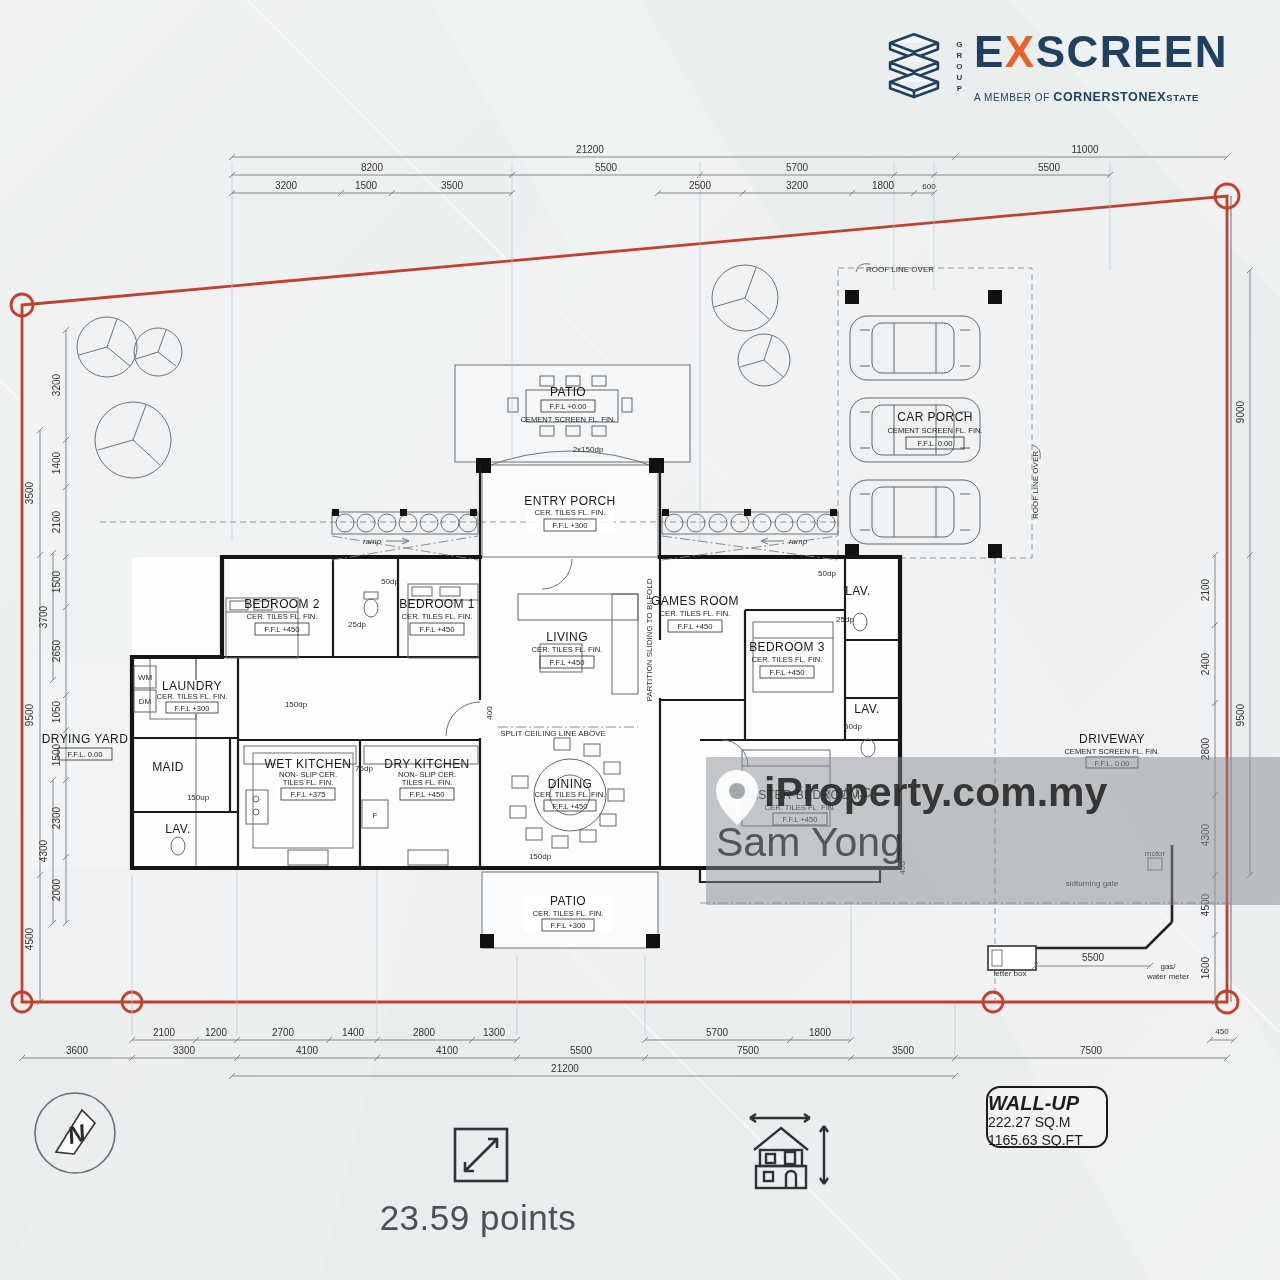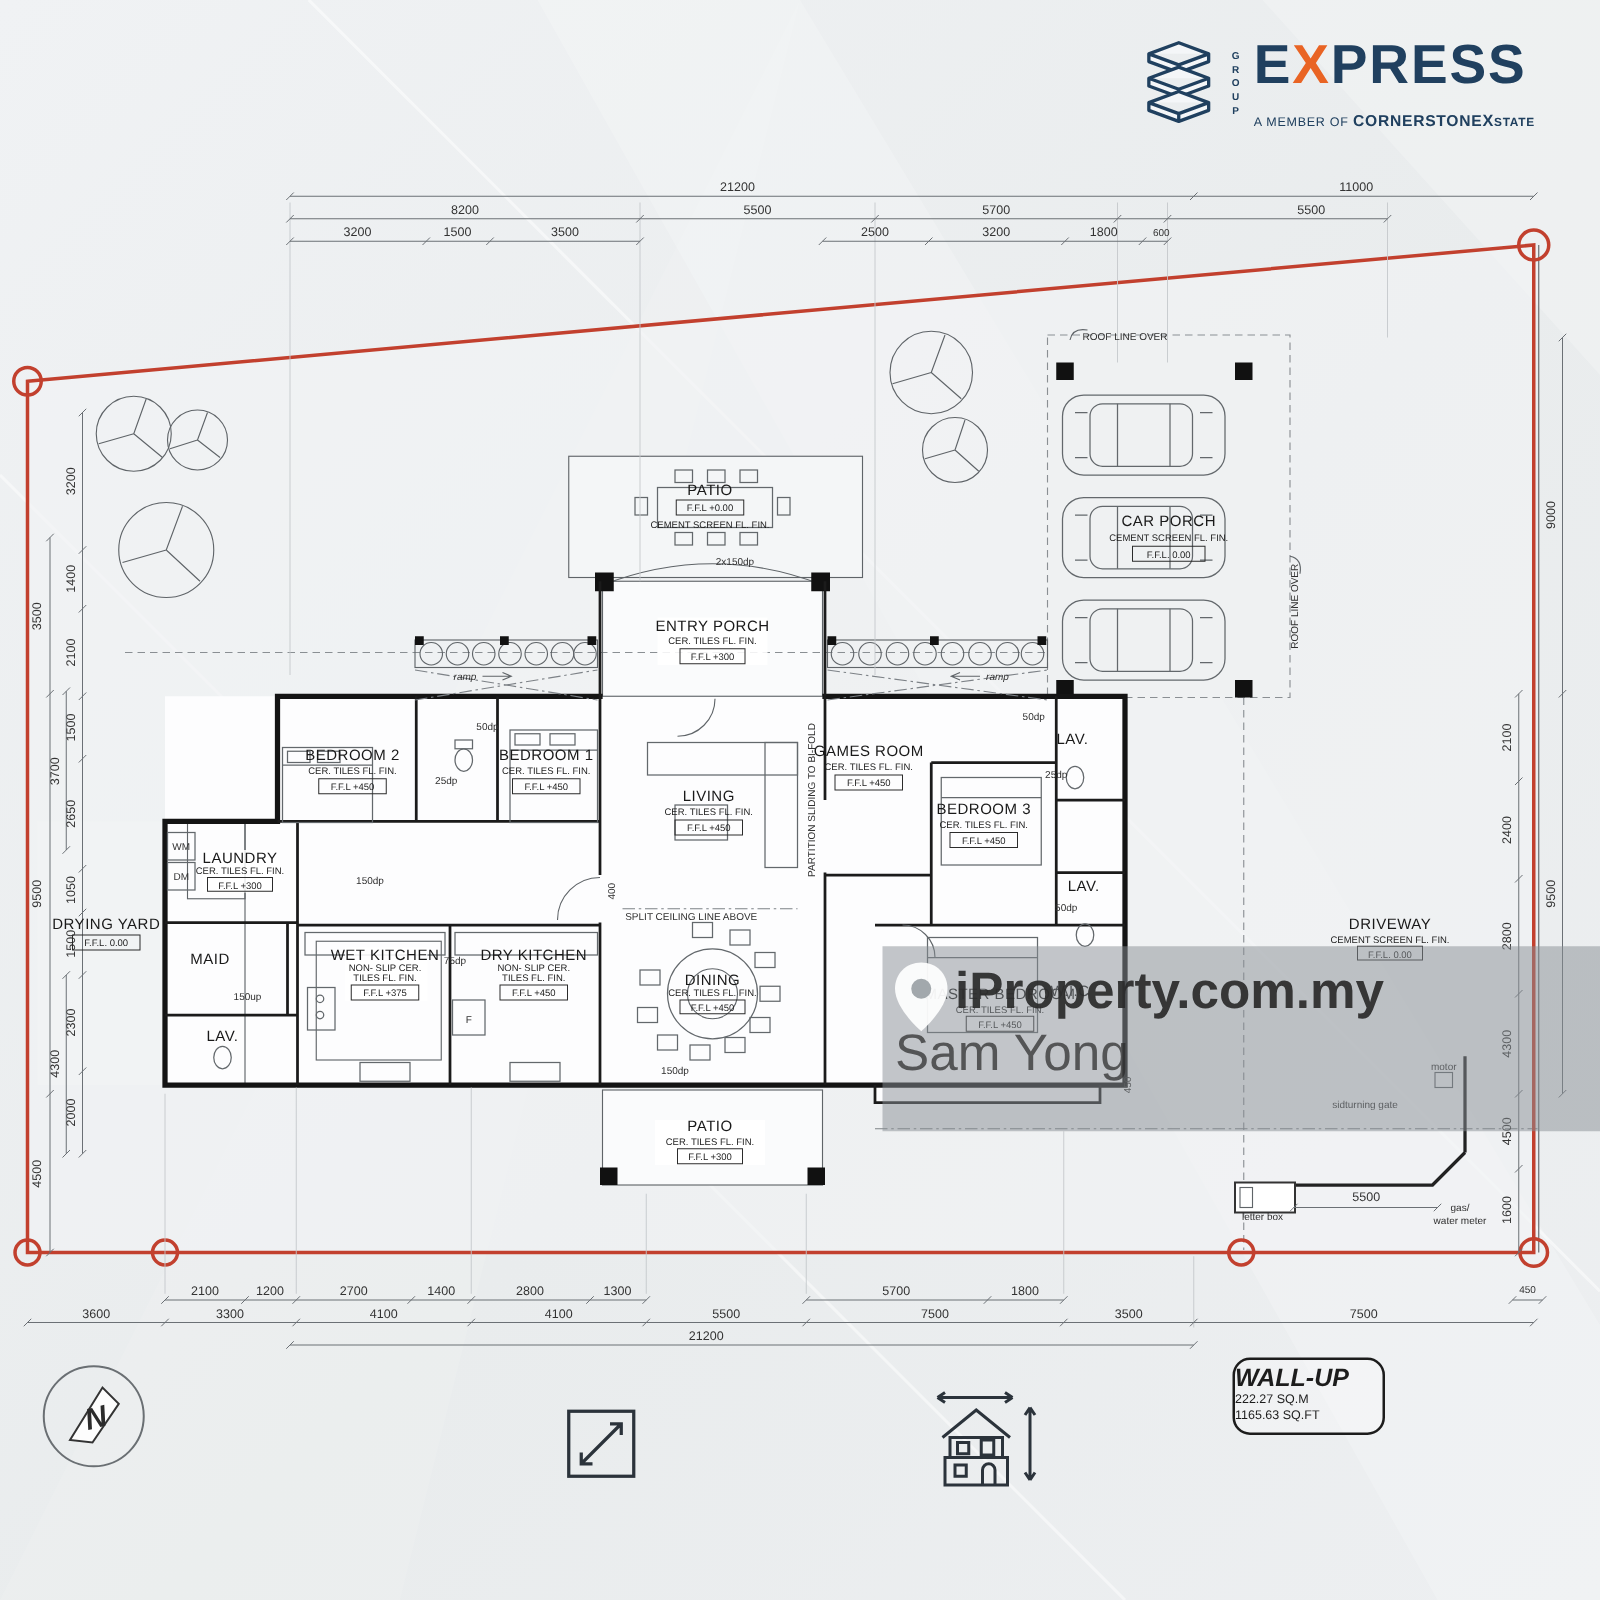--- a/index.html
+++ b/index.html
@@ -34,21 +34,21 @@
   .logo .tagline{font-size:10px;letter-spacing:.6px;color:#20405f;margin-top:15px;}
   .logo .tagline .cs{font-weight:800;font-size:12.5px;}
   .logo .tagline .tx{font-weight:800;font-size:13px;}
   .logo .tagline .st{font-weight:700;font-size:9.5px;}
   
   .ftxt{position:absolute;top:1198px;font-size:35px;color:#49525b;letter-spacing:.5px;text-align:center;}
   .fico{position:absolute;}
   .infobox{position:absolute;top:1086px;height:58px;border:2.5px solid #1c1c1c;border-radius:14px;
        text-align:left;background:rgba(255,255,255,.25);color:#1d1d1d;}
   .infobox .ti{font-style:italic;font-weight:800;font-size:20px;line-height:1.1;margin-top:4px;}
-  .infobox .vl{font-size:10px;line-height:1.25;}
+  .infobox .vl{font-size:14px;line-height:1.25;}
 </style>
 </head>
 <body>
 
 <div class="stage">
 
 <svg class="plan" width="1280" height="1280" viewBox="0 0 1280 1280">
   <defs>
     <pattern id="xh" width="9" height="9" patternUnits="userSpaceOnUse">
       <path d="M0 9L9 0M0 0L9 9" stroke="#666b6f" stroke-width="0.55" fill="none"></path>
@@ -456,21 +456,21 @@
 <div class="logo">
   <svg width="62" height="78" viewBox="0 0 70 78">
     <g stroke="#20405f" stroke-width="3" fill="#f4f6f8" stroke-linejoin="round">
       <path d="M8 12L35 2L62 12L35 22Z M8 12v7L35 29L62 19v-7 M35 22v7"></path>
       <path d="M8 34L35 24L62 34L35 44Z M8 34v7L35 51L62 41v-7 M35 44v7"></path>
       <path d="M8 56L35 46L62 56L35 66Z M8 56v7L35 73L62 63v-7 M35 66v7"></path>
     </g>
   </svg>
   <div class="group-v">GROUP</div>
   <div>
-    <div class="brand"><span>E</span><span class="bx">X</span><span>PRESS</span></div>
+    <div class="brand"><span>E</span><span class="bx">X</span><span>SCREEN</span></div>
     <div class="tagline">
       <span>A MEMBER OF</span>
       <span class="cs">CORNERSTONE</span><span class="tx">X</span><span class="st">STATE</span>
     </div>
   </div>
 </div>
 
 <div class="fico" style="left:452px;top:1126px;">
   <svg width="58" height="58" viewBox="0 0 58 58">
     <rect x="3" y="3" width="52" height="52" stroke="#2b333b" stroke-width="2.6" fill="none"></rect>
@@ -485,20 +485,21 @@
       <path d="M10 38L37 16L64 38"></path>
       <rect x="16" y="38" width="42" height="16"></rect>
       <rect x="12" y="54" width="50" height="22"></rect>
       <rect x="22" y="42" width="9" height="9"></rect>
           <rect x="41" y="40" width="10" height="12"></rect>
       <rect x="20" y="60" width="9" height="9"></rect>
       <path d="M42 76V64a5 5 0 0 1 10 0v12"></path>
     </g>
   </svg>
 </div>
+<div class="ftxt" style="left:338px;width:280px;">23.59 points</div>
 
 <div class="infobox" style="left:986px;width:118px;">
   <div class="ti">WALL-UP</div>
   <div class="vl">222.27  SQ.M</div>
   <div class="vl">1165.63  SQ.FT</div>
 </div>
 
 </div>
 
 </body></html>

